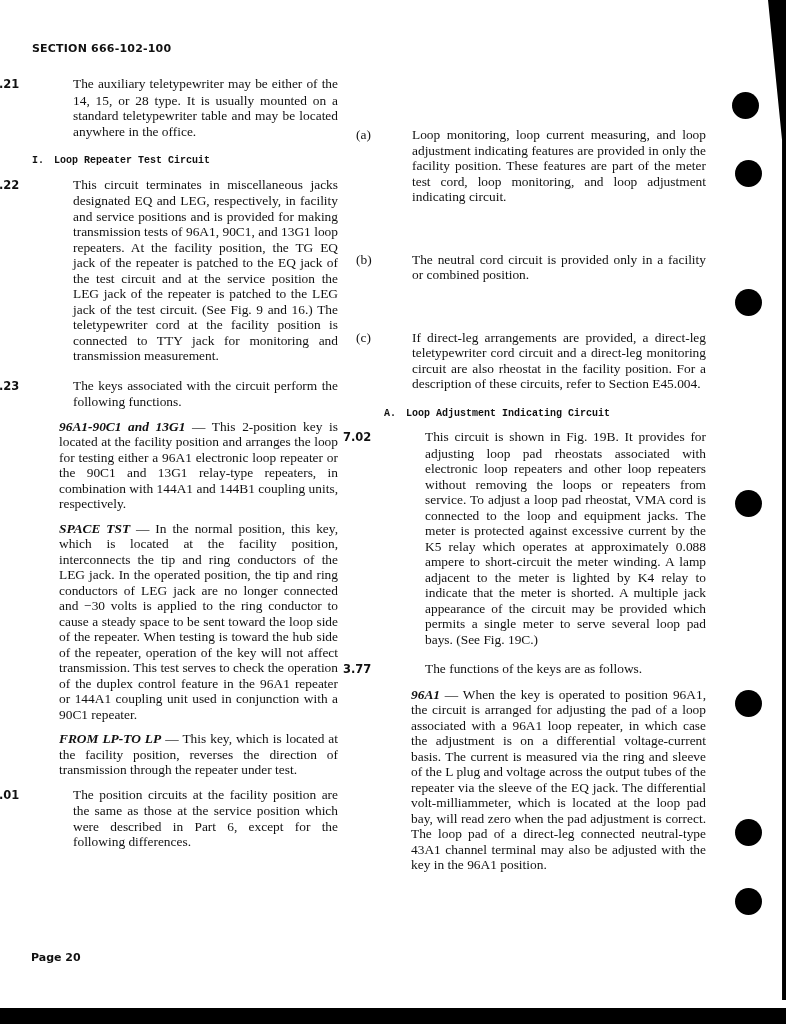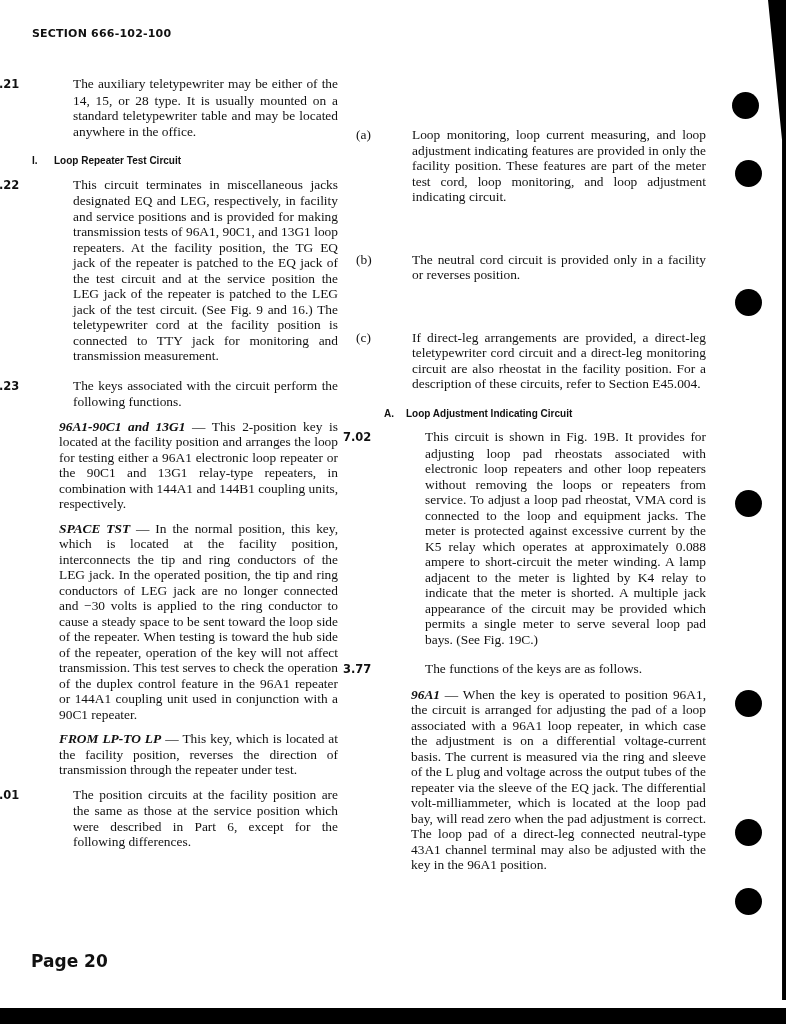--- a/index.html
+++ b/index.html
@@ -8,36 +8,36 @@
 
   .page { position: absolute; left: 0; top: 0; width: 786px; height: 1024px; background: #fff; }
 
   
   .edge-right { position: absolute; right: 0; top: 0; width: 18px; height: 1000px; background: #000;
     clip-path: polygon(0 0, 100% 0, 100% 100%, 78% 100%, 78% 14%); }
   .edge-bottom { position: absolute; left: 0; top: 1008px; width: 786px; height: 16px; background: #000; }
 
   .holes .hole { position: absolute; width: 27px; height: 27px; border-radius: 50%; background: #000; }
 
-  .header { position: absolute; left: 32px; top: 27px; font-family: "DejaVu Sans", "Liberation Sans", sans-serif;
+  .header { position: absolute; left: 32px; top: 42px; font-family: "DejaVu Sans", "Liberation Sans", sans-serif;
     font-weight: bold; font-size: 11px; letter-spacing: 0.2px; }
   .footer { position: absolute; left: 31px; top: 951px; font-family: "DejaVu Sans", "Liberation Sans", sans-serif;
-    font-weight: bold; font-size: 17px; }
+    font-weight: bold; font-size: 11px; }
 
   .col { position: absolute; top: 76px; font-family: "Liberation Serif", "DejaVu Serif", serif; font-size: 13.4px;
     line-height: 15.5px; text-align: justify; }
   .col.left { left: 32px; width: 306px; }
   .col.right { left: 384px; width: 322px; top: 80px; }
 
   .para { margin-bottom: 9px; }
   .para .num { font-family: "DejaVu Sans", "Liberation Sans", sans-serif; font-weight: bold; font-size: 11.5px;
     display: inline-block; width: 41px; }
   .para .first { display: block; padding-left: 41px; text-indent: -41px; }
 
-  .heading { font-family: Liberation Sans, sans-serif; font-weight: bold; font-size: 10px;
+  .heading { font-family: Liberation Mono, monospace; font-weight: bold; font-size: 10px;
     margin: 14px 0 8px 0; }
   .heading.big { font-size: 10.5px; margin: 18px 0 8px 0; }
   .heading .hnum { display: inline-block; width: 22px; }
 
   .item { margin-left: 27px; margin-bottom: 9px; }
   .item .key { font-style: italic; font-weight: bold; }
 
   .sub { margin-bottom: 9px; }
   .sub .lbl { display: inline-block; width: 28px; }
   .sub .first { display: block; padding-left: 28px; text-indent: -28px; margin-top: 47px; }
@@ -93,21 +93,21 @@
     <div class="para">
       <span class="first"><span class="num">7.01</span><span>The position circuits at the facility position are the same as those at the service position which were described in Part 6, except for the following differences.</span></span>
     </div>
   </div>
 
   <div class="col right">
     <div class="sub">
       <span class="first"><span class="lbl">(a)</span><span>Loop monitoring, loop current measuring, and loop adjustment indicating features are provided in only the facility position. These features are part of the meter test cord, loop monitoring, and loop adjustment indicating circuit.</span></span>
     </div>
     <div class="sub">
-      <span class="first"><span class="lbl">(b)</span><span>The neutral cord circuit is provided only in a facility or reverses position.</span></span>
+      <span class="first"><span class="lbl">(b)</span><span>The neutral cord circuit is provided only in a facility or combined position.</span></span>
     </div>
     <div class="sub">
       <span class="first"><span class="lbl">(c)</span><span>If direct-leg arrangements are provided, a direct-leg teletypewriter cord circuit and a direct-leg monitoring circuit are also rheostat in the facility position. For a description of these circuits, refer to Section E45.004.</span></span>
     </div>
 
     <div class="heading">
       <span class="hnum">A.</span><span>Loop Adjustment Indicating Circuit</span>
     </div>
 
     <div class="para">

